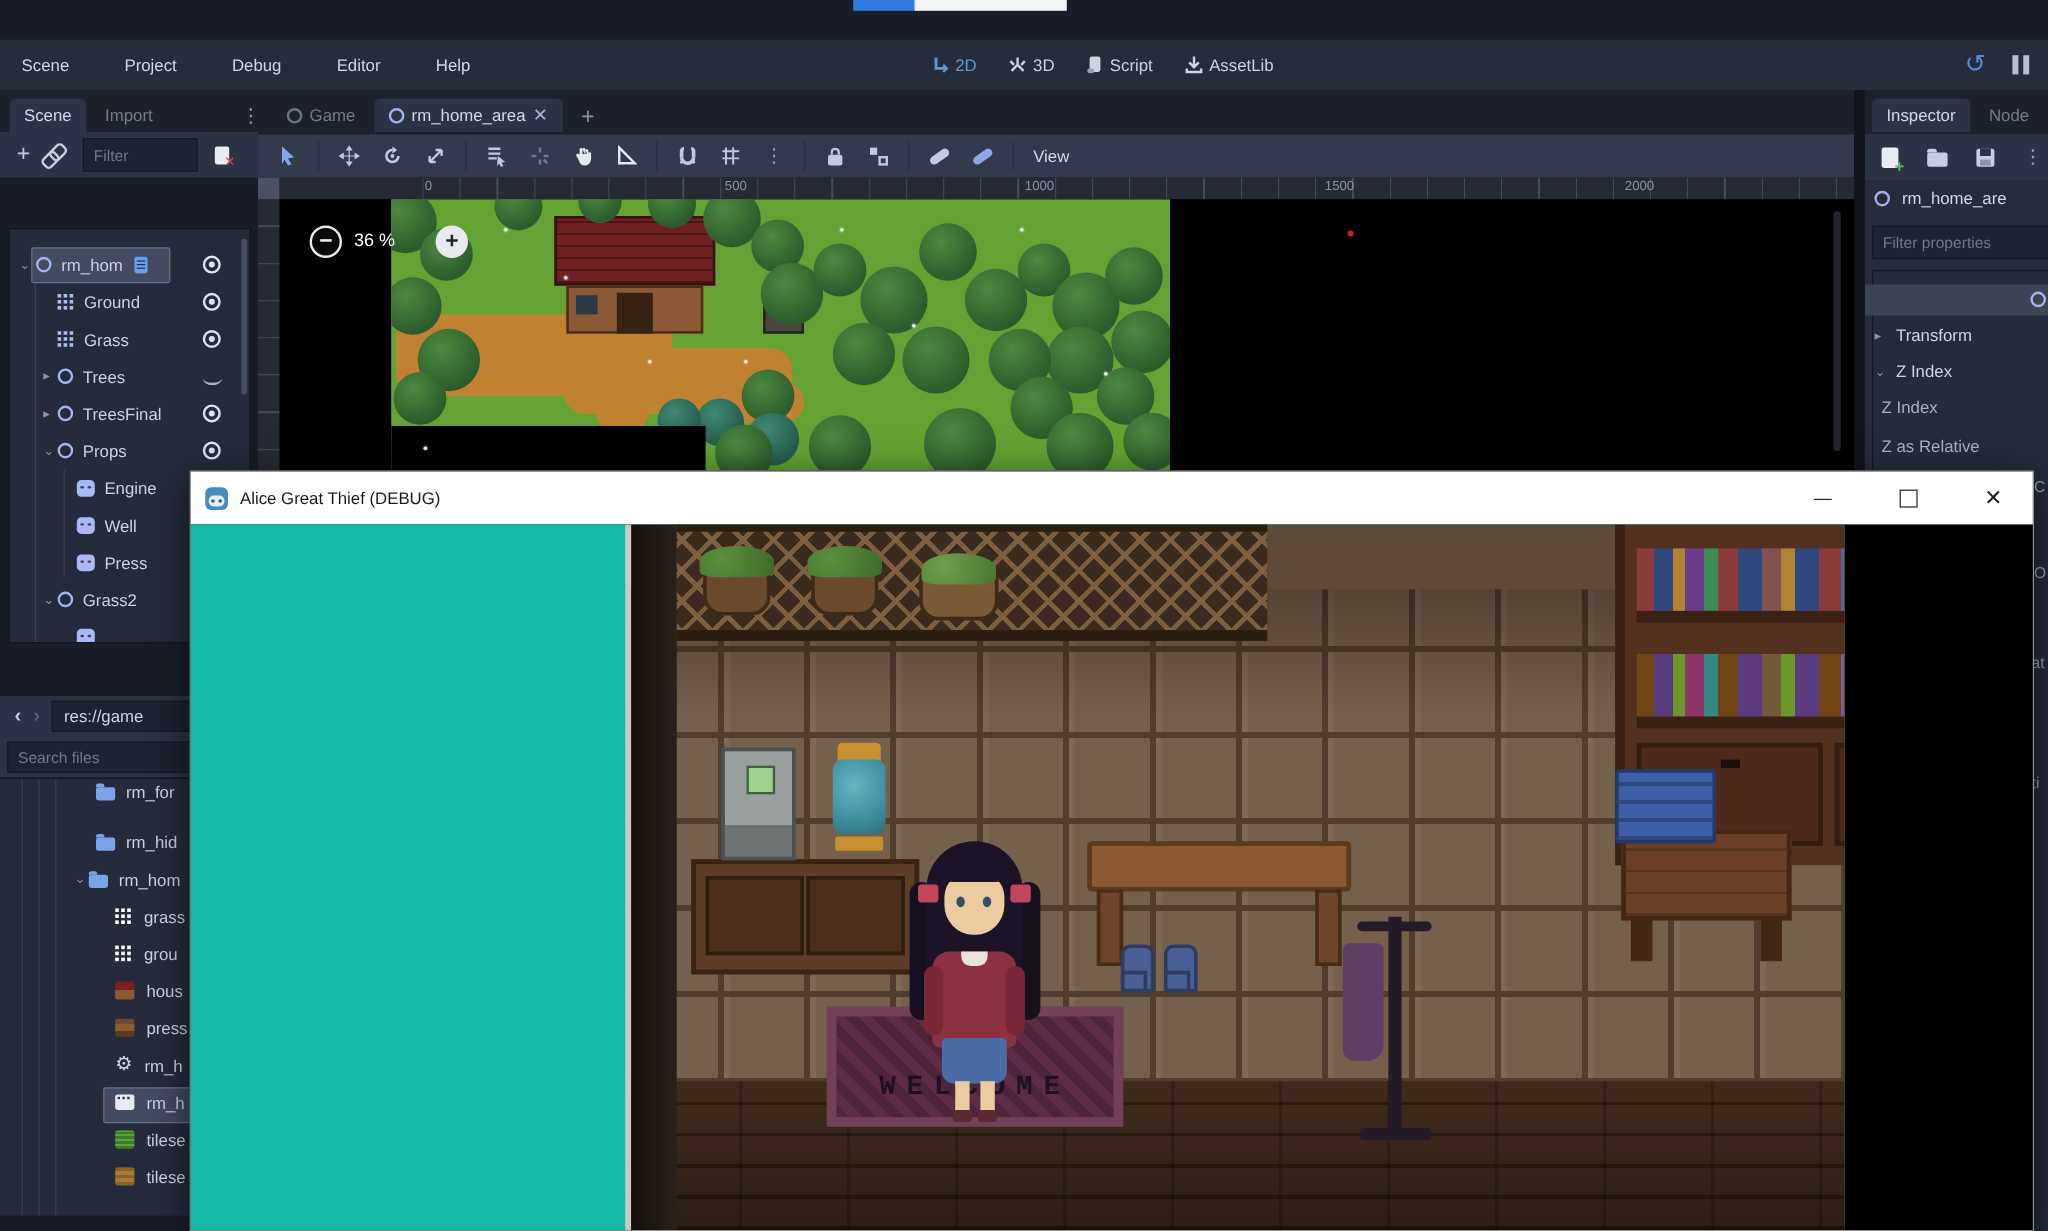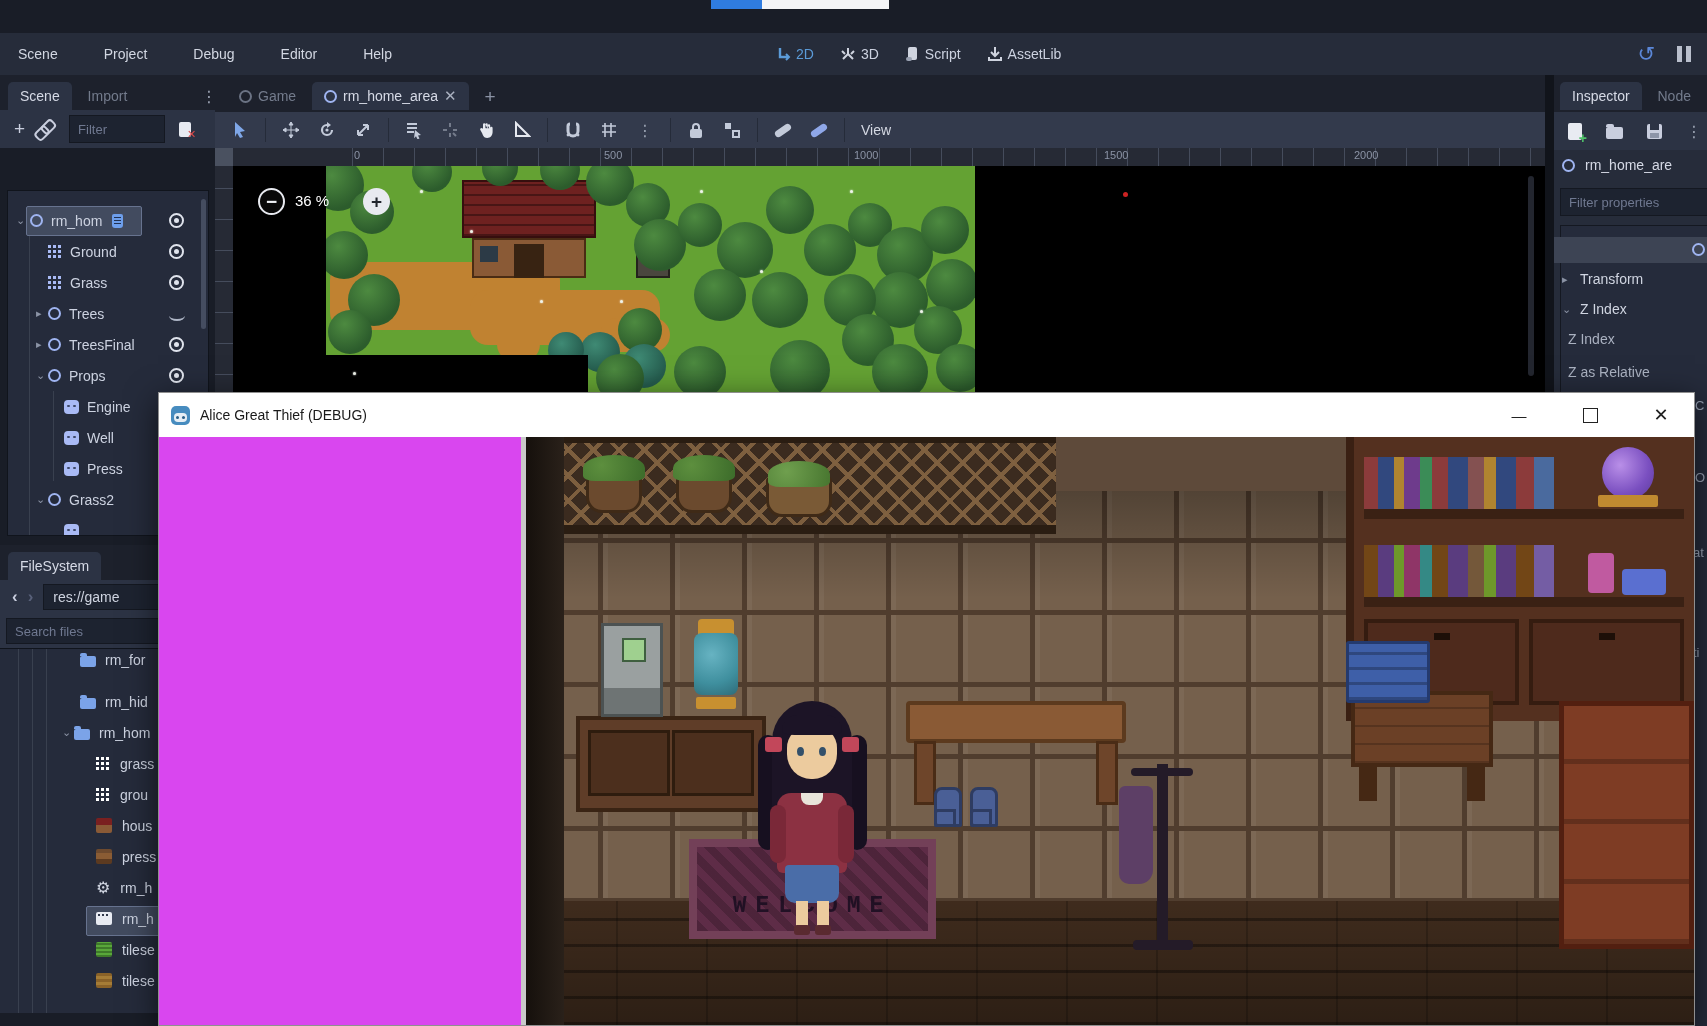--- a/index.html
+++ b/index.html
@@ -134,21 +134,21 @@
   .cat-bar{position:absolute;left:0;width:100%;height:26px;background:#3d4454;}
   .prop-row{position:absolute;left:8px;color:#d0d5e1;display:flex;gap:6px;align-items:center;white-space:nowrap;}
   .prop-lab{position:absolute;left:14px;color:#aab1c0;white-space:nowrap;}
   .frag{position:absolute;color:#9aa3b5;font-size:13px;white-space:nowrap;}
 
   
   #gwin{left:158px;top:392px;width:1537px;height:634px;background:#000;border:1px solid #8f8f8f;box-sizing:border-box;box-shadow:0 8px 30px rgba(0,0,0,.6);}
   #gtitle{position:absolute;left:0;top:0;width:100%;height:44px;background:#ffffff;display:flex;align-items:center;}
   #gtitle .gt-text{color:#1a1a1a;font-size:14px;margin-left:10px;}
   .winbtn{position:absolute;top:0;width:46px;height:44px;display:flex;align-items:center;justify-content:center;color:#222;font-size:15px;}
-  #gcontent{position:absolute;left:0;top:44px;width:1535px;height:588px;background:#d946ef;overflow:hidden;}
+  #gcontent{position:absolute;left:0;top:44px;width:1378px;height:588px;background:#14b8a6;overflow:hidden;}
   #gline{position:absolute;left:362px;top:0;width:5px;height:100%;background:#c9c9c9;}
   #gscene{position:absolute;left:367px;top:0;width:1168px;height:588px;background:#5e4a3a;overflow:hidden;}
   .wall{position:absolute;left:0;top:54px;width:100%;height:412px;background-color:#75604c;
     background-image:linear-gradient(rgba(0,0,0,.30),rgba(0,0,0,0) 26%),
     repeating-linear-gradient(0deg,#503d2e 0 5px,rgba(0,0,0,0) 5px 72px),
     repeating-linear-gradient(90deg,#503d2e 0 5px,rgba(255,255,255,.05) 5px 10px,rgba(0,0,0,0) 10px 72px);}
   .floor{position:absolute;left:0;top:464px;width:100%;height:124px;background-color:#4a3322;
     background-image:linear-gradient(rgba(0,0,0,.15),rgba(0,0,0,.4)),
     repeating-linear-gradient(0deg,rgba(0,0,0,.35) 0 3px,transparent 3px 26px),
     repeating-linear-gradient(90deg,rgba(0,0,0,.2) 0 2px,transparent 2px 90px);}
@@ -344,25 +344,20 @@
         <span class="lbl" style="margin-left:8px">Grass2</span>
       </div>
       <div class="trow" style="top:324px">
         <span class="spriteic" style="margin-left:56px"></span>
         <span class="lbl" style="margin-left:8px"></span>
       </div>
     </div>
   </div>
 
   <div id="fs-dock" class="abs">
-    <div class="tabstrip" style="height:35px;padding:7px 0 0 8px;box-sizing:border-box">
-      <span class="tab active">
-          <span>FileSystem</span>
-        </span>
-    </div>
     <div style="position:absolute;left:0;top:35px;width:215px;height:34px;background:#2c3344;display:flex;align-items:center;gap:10px;padding-left:12px;box-sizing:border-box">
       <span class="chev">‹</span>
       <span class="chev dim">›</span>
       <div class="inset" style="width:140px;height:24px;display:flex;align-items:center;padding-left:9px;color:#cfd4e0">res://game</div>
     </div>
     <div style="position:absolute;left:0;top:69px;width:215px;height:34px;background:#2c3344;display:flex;align-items:center;padding:0 6px;box-sizing:border-box">
       <input class="inset" style="width: 170px; height: 24px;" readonly="" placeholder="Search files">
       <span class="mag" style="margin-left:8px"></span>
     </div>
     <div id="fs-tree">

